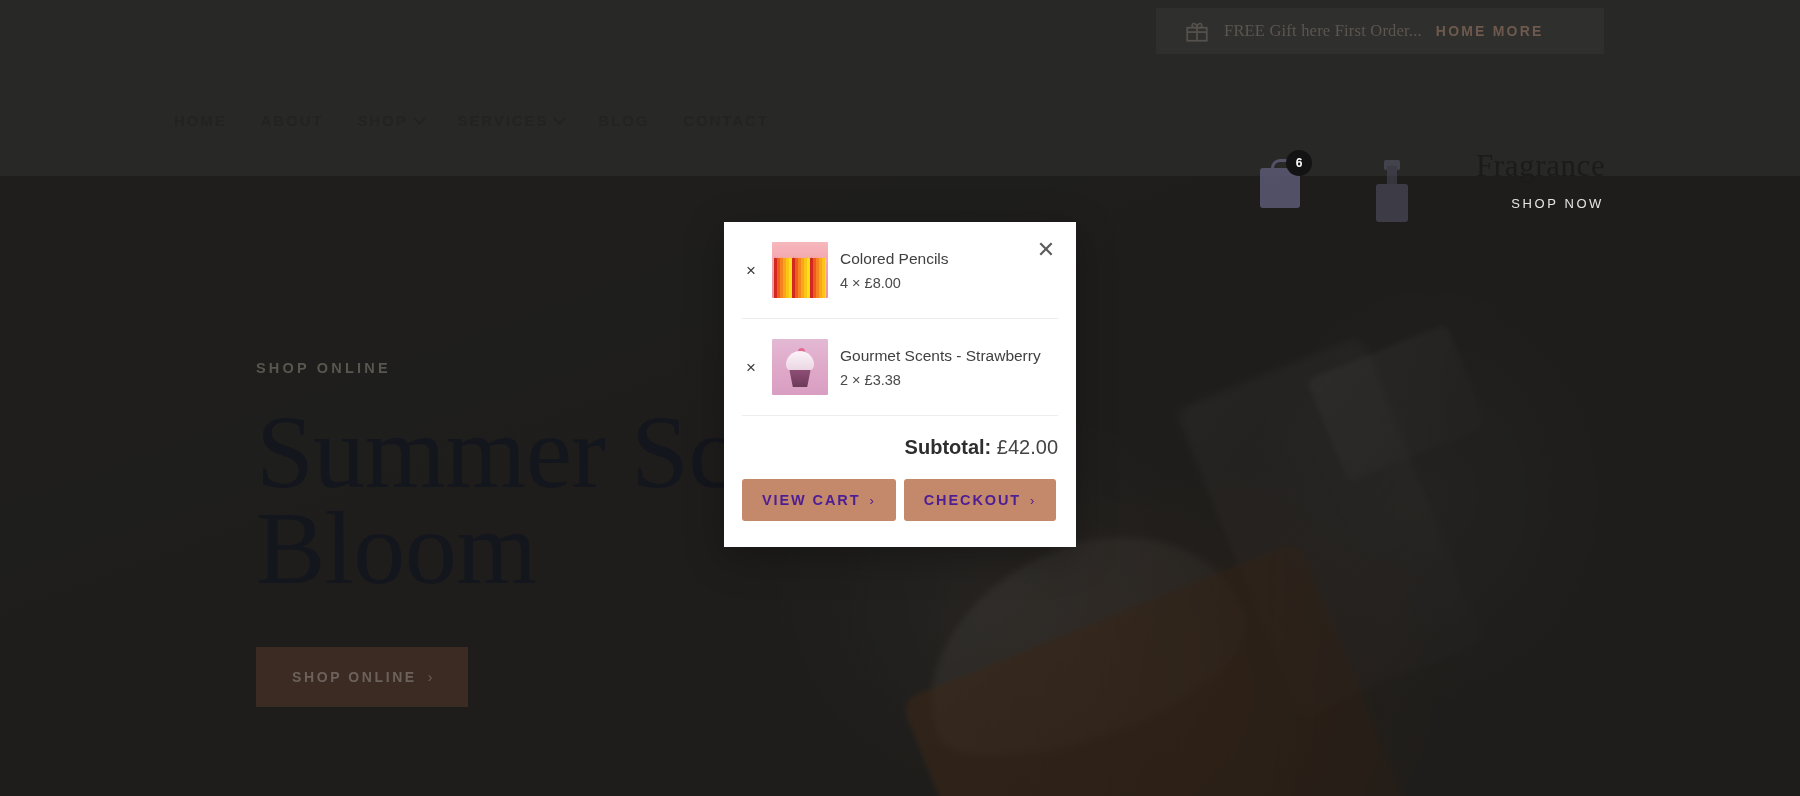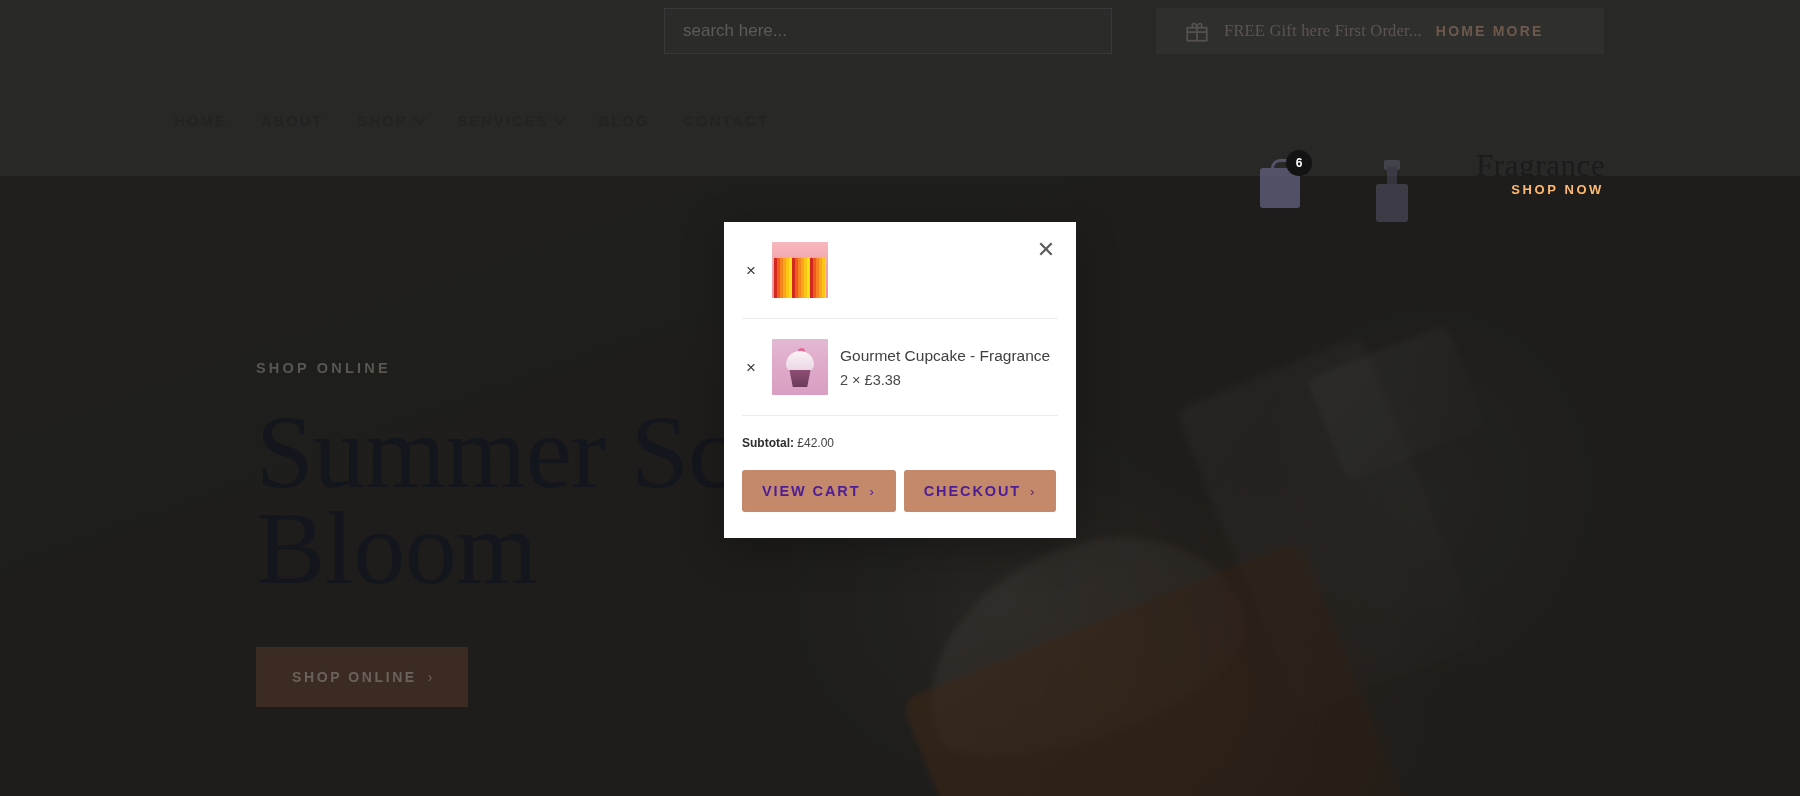--- a/index.html
+++ b/index.html
@@ -226,25 +226,25 @@
     width: 128px;
   }
   .brand-name {
     font-family: "Liberation Serif", serif;
     font-size: 31px;
     color: #1b1b1c;
     letter-spacing: 0.6px;
     line-height: 1;
   }
   .brand-sub {
-    margin-top: 1px;
+    margin-top: 15px;
     font-size: 13px;
-    font-weight: 700;
+    font-weight: 400;
     letter-spacing: 2.6px;
-    color: #fdba74;
+    color: #e5e5e5;
   }
 
   
   .hero-content {
     position: absolute;
     left: 256px; top: 360px;
     z-index: 45;
     width: 760px;
   }
   .hero-eyebrow {
@@ -379,22 +379,23 @@
     line-height: 1.25;
   }
   .item-qty {
     margin-top: 6px;
     font-size: 14.5px;
     color: #4a4a4a;
   }
 
   .cart-subtotal {
     padding: 20px 18px 6px 18px;
-    font-size: 12px;
+    font-size: 20px;
     color: #434343;
+    text-align: right;
   }
   .cart-subtotal b { color: #2e2e2e; }
 
   .cart-actions {
     display: flex; gap: 8px;
     padding: 14px 18px 16px 18px;
   }
   .cart-btn-link {
     display: inline-flex; align-items: center; gap: 9px;
     background: #c4886a;
@@ -421,23 +422,20 @@
       <div class="bottle-cap"></div>
       <div class="bottle-foam"></div>
       <div class="bottle-body"></div>
     </div>
     <div class="hero-dim"></div>
   </div>
 
   <div class="page-dim"></div>
 
   <div class="topbar">
-    <div class="search-wrap">
-      <input class="search-input" type="text" placeholder="search here..." style="">
-    </div>
     <div class="promo">
       <svg class="gift-icon" viewBox="0 0 24 24">
         <rect x="3" y="9" width="18" height="12" fill="none" stroke="#8b8177" stroke-width="1.6"></rect>
         <line x1="3" y1="13" x2="21" y2="13" stroke="#8b8177" stroke-width="1.6"></line>
         <line x1="12" y1="9" x2="12" y2="21" stroke="#8b8177" stroke-width="1.6"></line>
         <path d="M12 9 C12 5, 8 4, 7.5 6.5 C7 9, 11 9, 12 9 Z" fill="none" stroke="#8b8177" stroke-width="1.4"></path>
         <path d="M12 9 C12 5, 16 4, 16.5 6.5 C17 9, 13 9, 12 9 Z" fill="none" stroke="#8b8177" stroke-width="1.4"></path>
       </svg>
       <span class="promo-text">FREE Gift here First Order...</span>
       <span class="promo-cta">HOME MORE</span>
@@ -501,31 +499,35 @@
     <div class="cart-close">✕</div>
 
     <div class="cart-items">
 
       <div class="cart-item">
         <div class="item-remove">×</div>
         <div class="item-thumb thumb-pencils">
           <div class="pencils"></div>
           <div class="tips"></div>
         </div>
+        <div class="item-info">
+          <div class="item-name">Colored Pencils</div>
+          <div class="item-qty">4 × £8.00</div>
+        </div>
       </div>
 
       <div class="cart-item">
         <div class="item-remove">×</div>
         <div class="item-thumb thumb-cupcake">
           <div class="cherry"></div>
           <div class="frost"></div>
           <div class="cup"></div>
         </div>
         <div class="item-info">
-          <div class="item-name">Gourmet Cupcake - Fragrance</div>
+          <div class="item-name">Gourmet Scents - Strawberry</div>
           <div class="item-qty">2 × £3.38</div>
         </div>
       </div>
 
     </div>
 
     <div class="cart-subtotal">
       <b>Subtotal:</b>
       <span>£42.00</span>
     </div>

